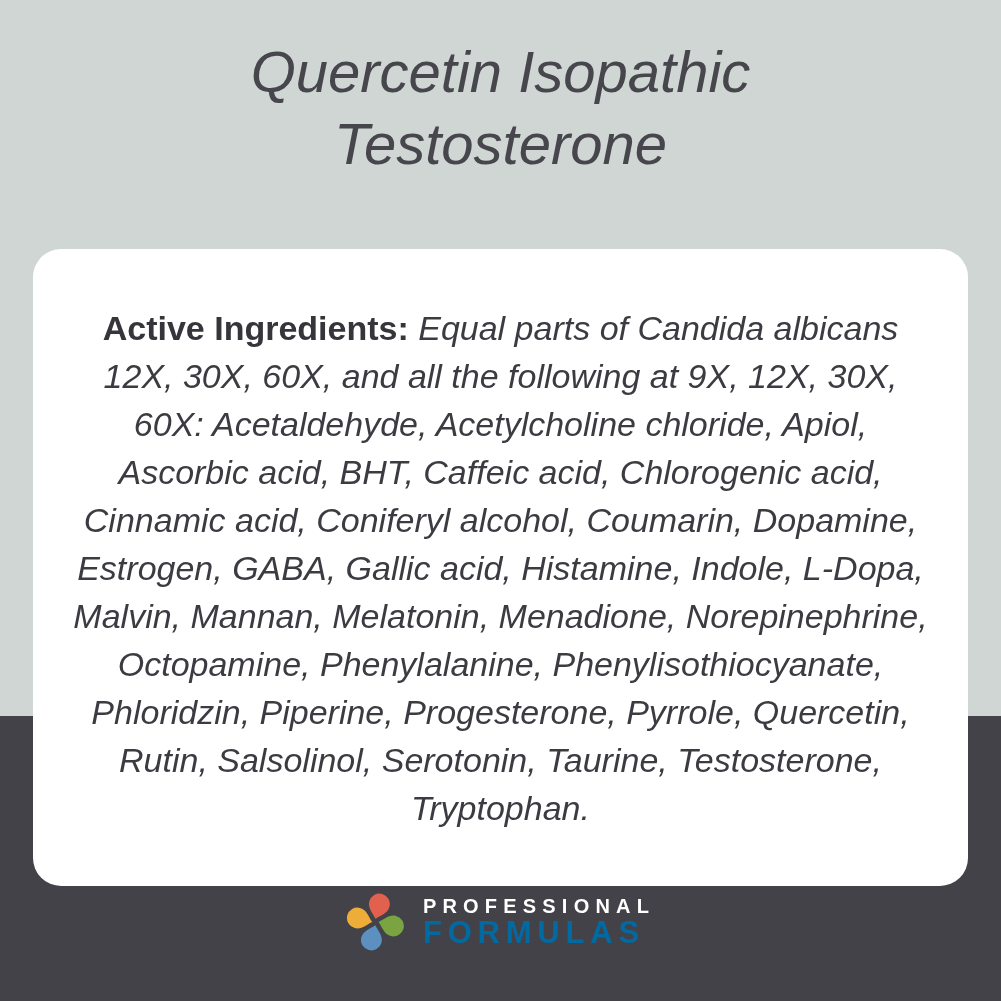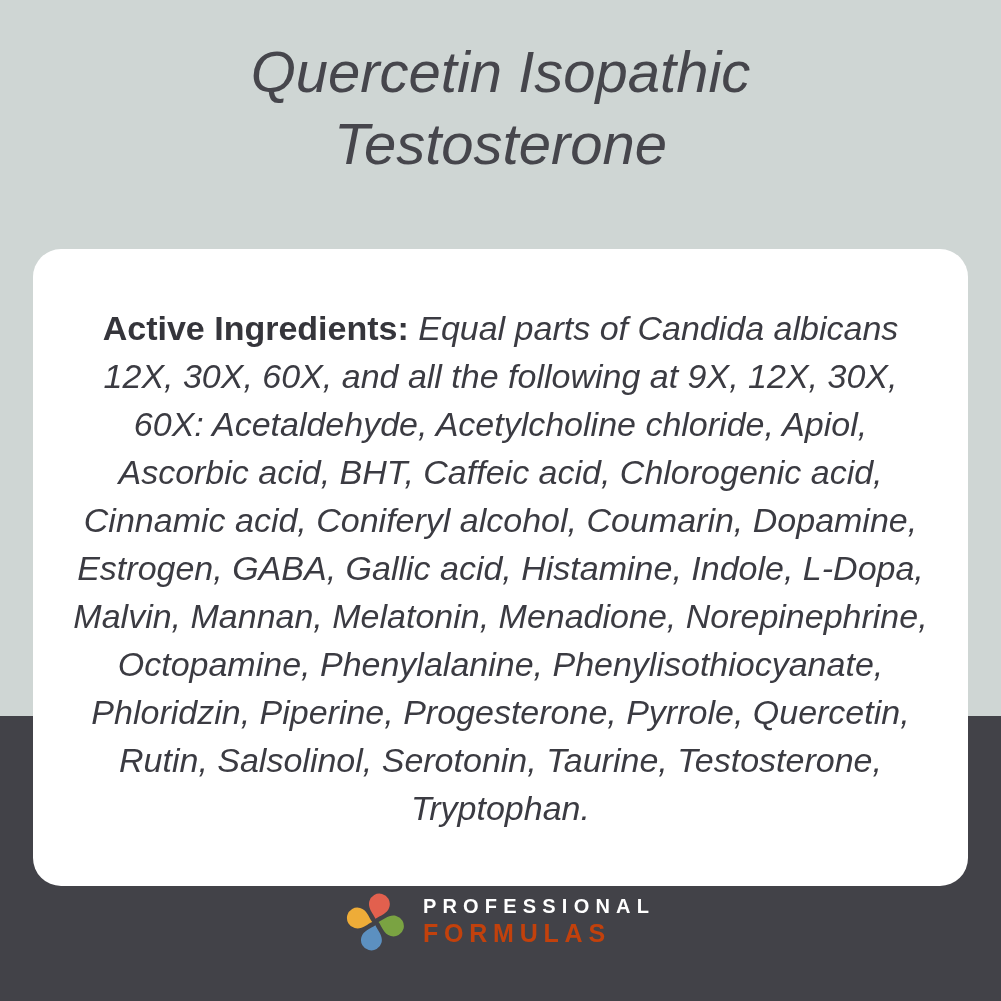--- a/index.html
+++ b/index.html
@@ -85,22 +85,22 @@
   }
   .brand-line1 {
     color: #ffffff;
     font-size: 20px;
     font-weight: bold;
     letter-spacing: 6.2px;
     line-height: 22px;
     white-space: nowrap;
   }
   .brand-line2 {
-    color: #c2410c;
-    font-size: 25px;
+    color: #0369a1;
+    font-size: 31px;
     font-weight: bold;
     letter-spacing: 5.8px;
     line-height: 32px;
     white-space: nowrap;
   }
 </style>
 </head>
 <body>
 
 <div class="bg-top" style="background:#cfd6d4;"></div>

